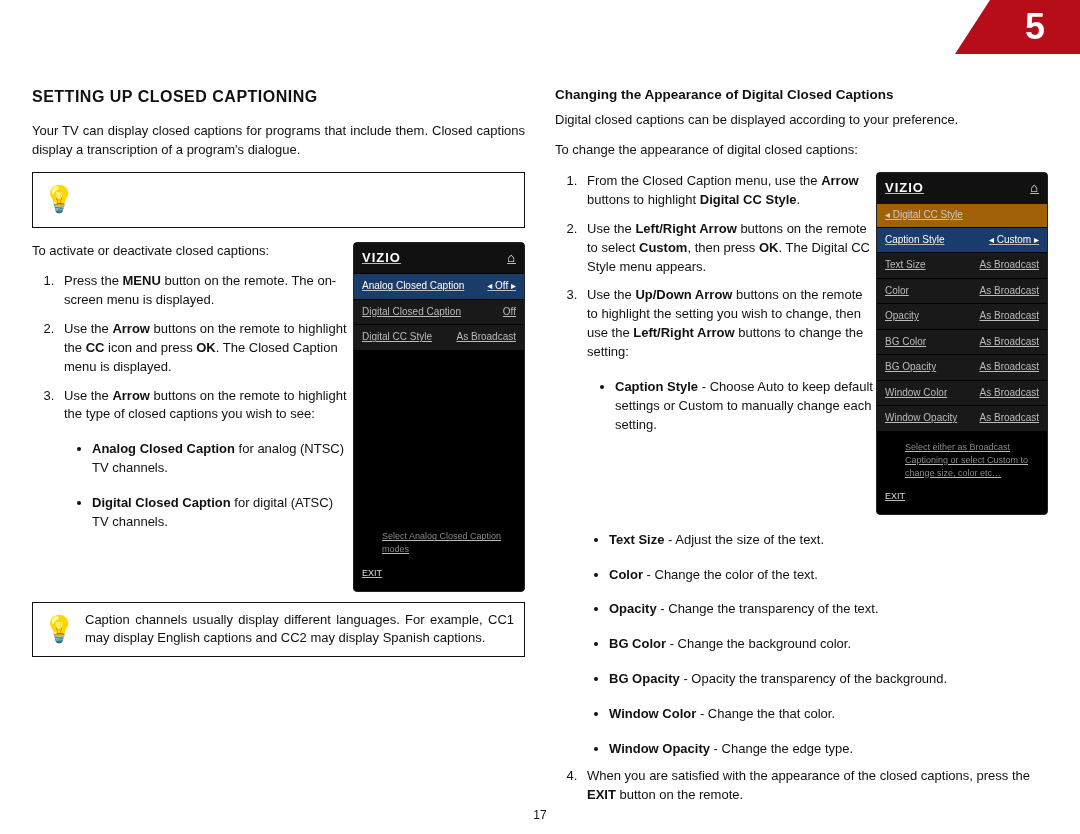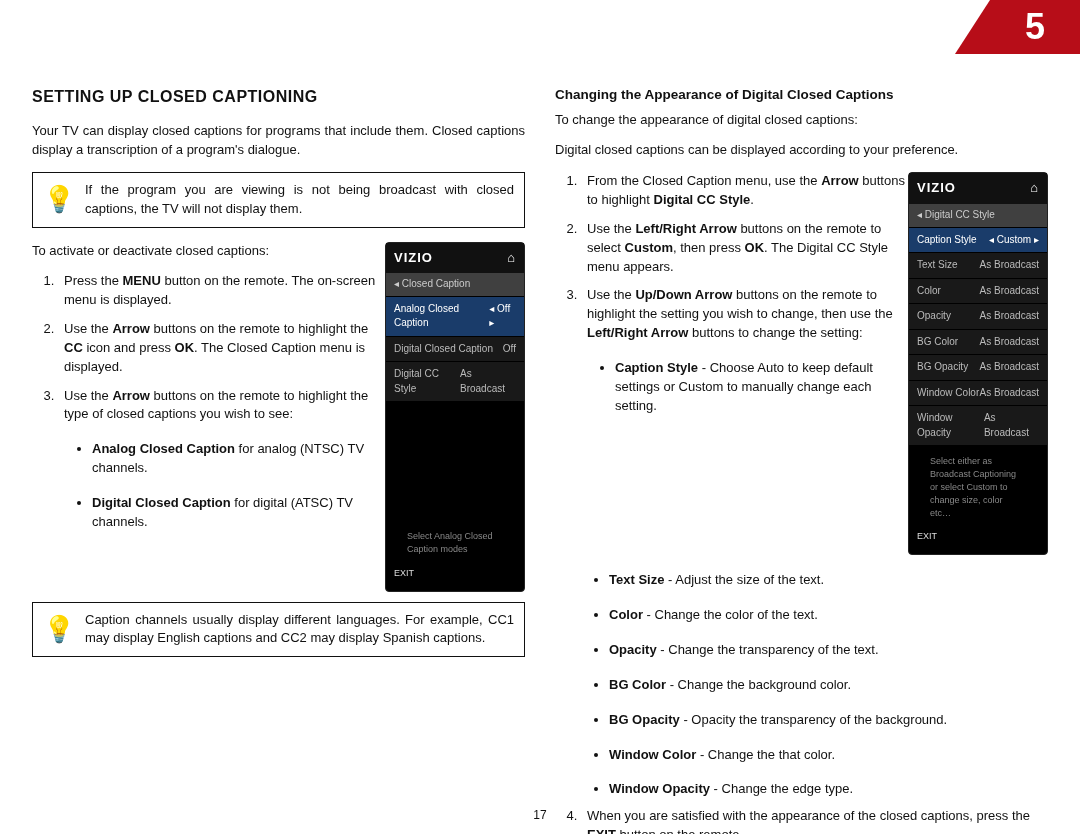--- a/index.html
+++ b/index.html
@@ -71,57 +71,57 @@
     text-align:center;
   }
   ol { padding-left: 26px; }
   ol > li { padding-left: 6px; margin-bottom: 10px; text-align: left; }
   ul.bullets { list-style: disc; padding-left: 28px; margin-top:6px; }
   ul.bullets li { margin-bottom: 8px; margin-top: 16px; }
   b { font-weight: bold; }
   .with-shot { display:flex; gap:2px; align-items:flex-start; }
   .with-shot .text { flex:1; }
   .screenshot {
-    width: 140px;
+    width: 172px;
     background: #000;
     border: 1px solid #222;
     border-radius:4px;
     font-size: 10px;
     color: #bbb;
     display:flex;
     flex-direction:column;
     padding-bottom:6px;
     flex-shrink:0;
+    text-decoration:underline;
   }
   .shot-top { background:#111; font-size:13px; font-weight:bold; color:#fff; padding:6px 8px; display:flex; justify-content:space-between; letter-spacing:1px;}
-  .shot-sub { background:#404040; padding:4px 8px; font-size:10px; color:#ccc; }
+  .shot-sub { background:#a16207; padding:4px 8px; font-size:10px; color:#ccc; }
   .shot-row { display:flex; justify-content:space-between; padding:5px 8px; background:#191919; border-top:1px solid #000;}
   .shot-row.sel { background: #1a3c6a; color:#fff;}
-  .shot-footer { margin-top:4px; padding:5px 21px; font-size:9px; color:#888; border-top:1px solid #000;}
+  .shot-footer { margin-top:4px; padding:5px 4px; font-size:9px; color:#888; border-top:1px solid #000;margin-left:24px;}
   .shot-exit { padding:5px 8px; font-size:9px; color:#ddd;}
   .page-num { position:absolute; left:50%; bottom:10px; transform:translateX(-50%); font-size:12px;}
   .screenshot.tall { min-height: 330px; }
   .spacer { flex:1; }
   .screenshot.short { min-height: 350px; }
 </style>
 </head>
 <body>
 
 <div class="tab-shadow"></div>
 <div class="page-tab">5</div>
 
 <div class="columns">
 
   <div class="col">
     <h1>SETTING UP CLOSED CAPTIONING</h1>
     <p>Your TV can display closed captions for programs that include them. Closed captions display a transcription of a program's dialogue.</p>
 
     <div class="tipbox">
       <div class="bulb">💡</div>
-      <div>If the program you are viewing is not being broadcast with closed captions, the TV will not display them.</div>
     </div>
 
     <div class="with-shot">
       <div class="text">
         <p>To activate or deactivate closed captions:</p>
         <ol>
           <li><span>Press the </span><b>MENU</b><span> button on the remote. The on-screen menu is displayed.</span></li>
           <li><span>Use the </span><b>Arrow</b><span> buttons on the remote to highlight the </span><b>CC</b><span> icon and press </span><b>OK</b><span>. The Closed Caption menu is displayed.</span></li>
           <li><span>Use the </span><b>Arrow</b><span> buttons on the remote to highlight the type of closed captions you wish to see:</span>
             <ul class="bullets">
@@ -130,21 +130,20 @@
             </ul>
           </li>
         </ol>
       </div>
 
       <div class="screenshot short">
         <div class="shot-top">
             <span>VIZIO</span>
             <span>⌂</span>
           </div>
-        <div class="shot-sub"><span>◂</span> <span>Closed Caption</span></div>
         <div class="shot-row sel">
             <span>Analog Closed Caption</span>
             <span>◂ Off ▸</span>
           </div>
         <div class="shot-row">
             <span>Digital Closed Caption</span>
             <span>Off</span>
           </div>
         <div class="shot-row">
             <span>Digital CC Style</span>
@@ -158,22 +157,22 @@
 
 
     <div class="tipbox">
       <div class="bulb">💡</div>
       <div>Caption channels usually display different languages. For example, CC1 may display English captions and CC2 may display Spanish captions.</div>
     </div>
   </div>
 
   <div class="col">
     <h2>Changing the Appearance of Digital Closed Captions</h2>
+    <p>Digital closed captions can be displayed according to your preference.</p>
     <p>To change the appearance of digital closed captions:</p>
-    <p>Digital closed captions can be displayed according to your preference.</p>
 
     <div class="with-shot">
       <div class="text">
         <ol>
           <li><span>From the Closed Caption menu, use the </span><b>Arrow</b><span> buttons to highlight </span><b>Digital CC Style</b><span>.</span></li>
           <li><span>Use the </span><b>Left/Right Arrow</b><span> buttons on the remote to select </span><b>Custom</b><span>, then press </span><b>OK</b><span>. The Digital CC Style menu appears.</span></li>
           <li><span>Use the </span><b>Up/Down Arrow</b><span> buttons on the remote to highlight the setting you wish to change, then use the </span><b>Left/Right Arrow</b><span> buttons to change the setting:</span>
             <ul class="bullets">
               <li><b>Caption Style</b><span> - Choose Auto to keep default settings or Custom to manually change each setting.</span></li>
             </ul>

